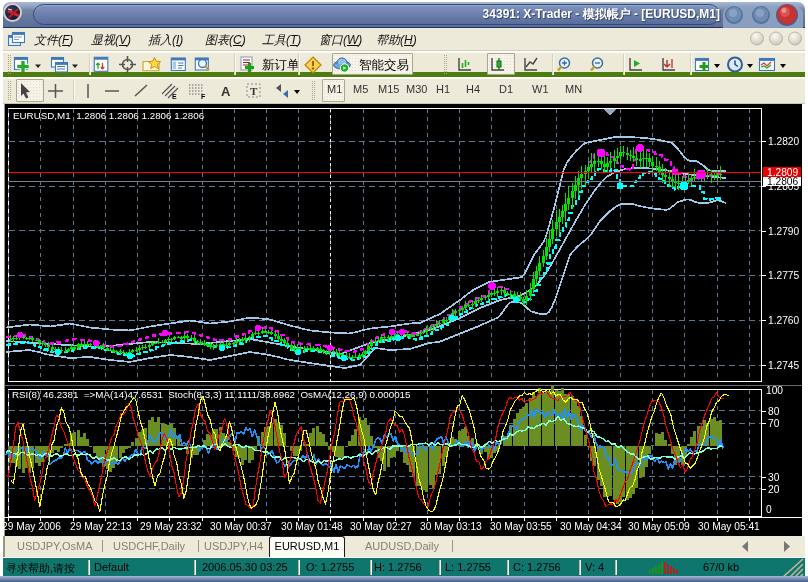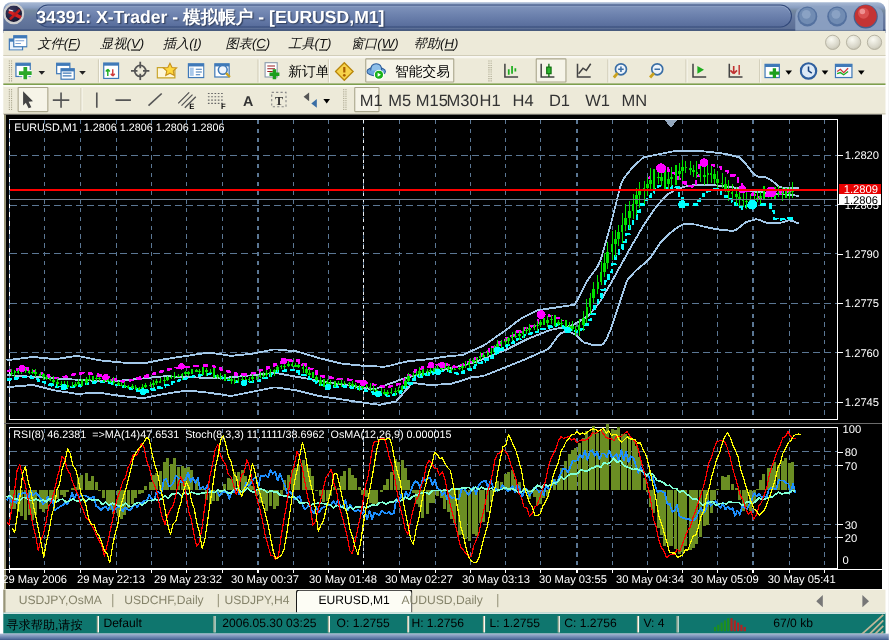--- a/index.html
+++ b/index.html
@@ -5,45 +5,45 @@
   font-family:"Liberation Sans", sans-serif; }
 .abs { position:absolute; }
 #titlebar { left:3px; top:2px; width:802px; height:26px;
   background:linear-gradient(180deg,#a9bad4 0%,#8ba0c3 18%,#74579 30%,#66799f 55%,#5a6d94 100%);
   background:linear-gradient(180deg,#a9bad4 0%,#8ba0c3 18%,#74889f 30%,#66799f 55%,#5a6d94 100%);
   border-radius:7px 7px 0 0; }
 #titlebar .edge { position:absolute; left:0; right:0; bottom:-2px; height:3px; background:#1f3766; }
 #pill { position:absolute; left:30px; top:2px; width:687px; height:21px; border-radius:11px;
   background:linear-gradient(180deg,#8094bc 0%,#6d82ae 45%,#586d9c 100%);
   border:1px solid #32497a; box-shadow:inset 0 1px 0 #93a7c9; }
-#title-text { position:absolute; left:30px; top:4px; width:687px; text-align:left;
-  color:#fff; font-size:16px; font-weight:bold; letter-spacing:0;
+#title-text { position:absolute; left:30px; top:4px; width:687px; text-align:right;
+  color:#fff; font-size:12px; font-weight:bold; letter-spacing:0;
   text-shadow:1px 1px 1px #33415f; white-space:nowrap; }
 #appicon { position:absolute; left:3px; top:3px; width:19px; height:19px; border-radius:50%;
   background:radial-gradient(circle at 35% 30%,#3a3a5e 0%,#181834 70%);
   border:2px solid #cfcfcf; }
 #appicon svg { position:absolute; left:1px; top:1px; }
 #menubar { left:3px; top:28px; width:802px; height:23px; background:#edead9;
   border-bottom:1px solid #d2ceba; font-size:12px; color:#111; }
 .menuitem { position:absolute; top:4px; white-space:nowrap;font-style:italic; }
 #toolbar1 { left:3px; top:52px; width:802px; height:25px; background:#edead9;
-  border-bottom:1px solid #4d7c0f; box-shadow:inset 0 1px 0 #fbfaf4; }
+  border-bottom:5px solid #4d7c0f; box-shadow:inset 0 1px 0 #fbfaf4; }
 #toolbar2 { left:3px; top:78px; width:802px; height:26px; background:#edead9;
   border-bottom:1px solid #c9c5b1; box-shadow:inset 0 1px 0 #fbfaf4; }
 .grip { position:absolute; width:3px; border-left:1px dotted #a9a58d; border-right:1px dotted #a9a58d; }
 .sep { position:absolute; width:2px; border-left:1px solid #d4d0bc; border-right:1px solid #fbfaf4; }
 .sunken { position:absolute; background-color:#f6f4e8; border:1px solid #aaa68c; border-radius:1px;
   background-image:radial-gradient(#e3dfcb 20%, rgba(0,0,0,0) 21%); background-size:3px 3px; }
-.tflabel { position:absolute; top:5px; font-size:15px; color:#333; }
+.tflabel { position:absolute; top:5px; font-size:11px; color:#333; }
 .lbl { position:absolute; font-size:12.5px; color:#000; white-space:nowrap; }
 #tabbar { left:3px; top:536px; width:802px; height:21px; background:#edead9; color:#85836a;
   font-size:11px; border-left:2px solid #98957a; }
 .tab { position:absolute; top:4px; white-space:nowrap; }
 .tabsep { position:absolute; top:4px; width:1px; height:12px; background:#9a977e; }
-#seltab { position:absolute; left:264px; top:0px; width:106px; height:21px; background:#fdfdf5;
+#seltab { position:absolute; left:264px; top:0px; width:76px; height:21px; background:#fdfdf5;
   border:1px solid #1a1a1a; border-bottom:none; border-radius:3px 3px 0 0; color:#000;
   text-align:center; padding-top:3px; }
 #statusbar { left:3px; top:557px; width:802px; height:19px; background:#0f766e;
   border-top:1px solid #fff; font-size:11px; color:#000; }
 .sbsep { position:absolute; top:2px; height:15px; width:2px;
   border-left:1px solid #bcb8a0; border-right:1px solid #fbfaf4; }
 .sbtext { position:absolute; top:3px; white-space:nowrap; }
 #bottomstrip { left:0px; top:576px; width:808px; height:6px;
   background:linear-gradient(180deg,#a9b9d4 0%,#7d94ba 40%,#5a74a2 75%,#3d5687 100%); }
 </style></head>

